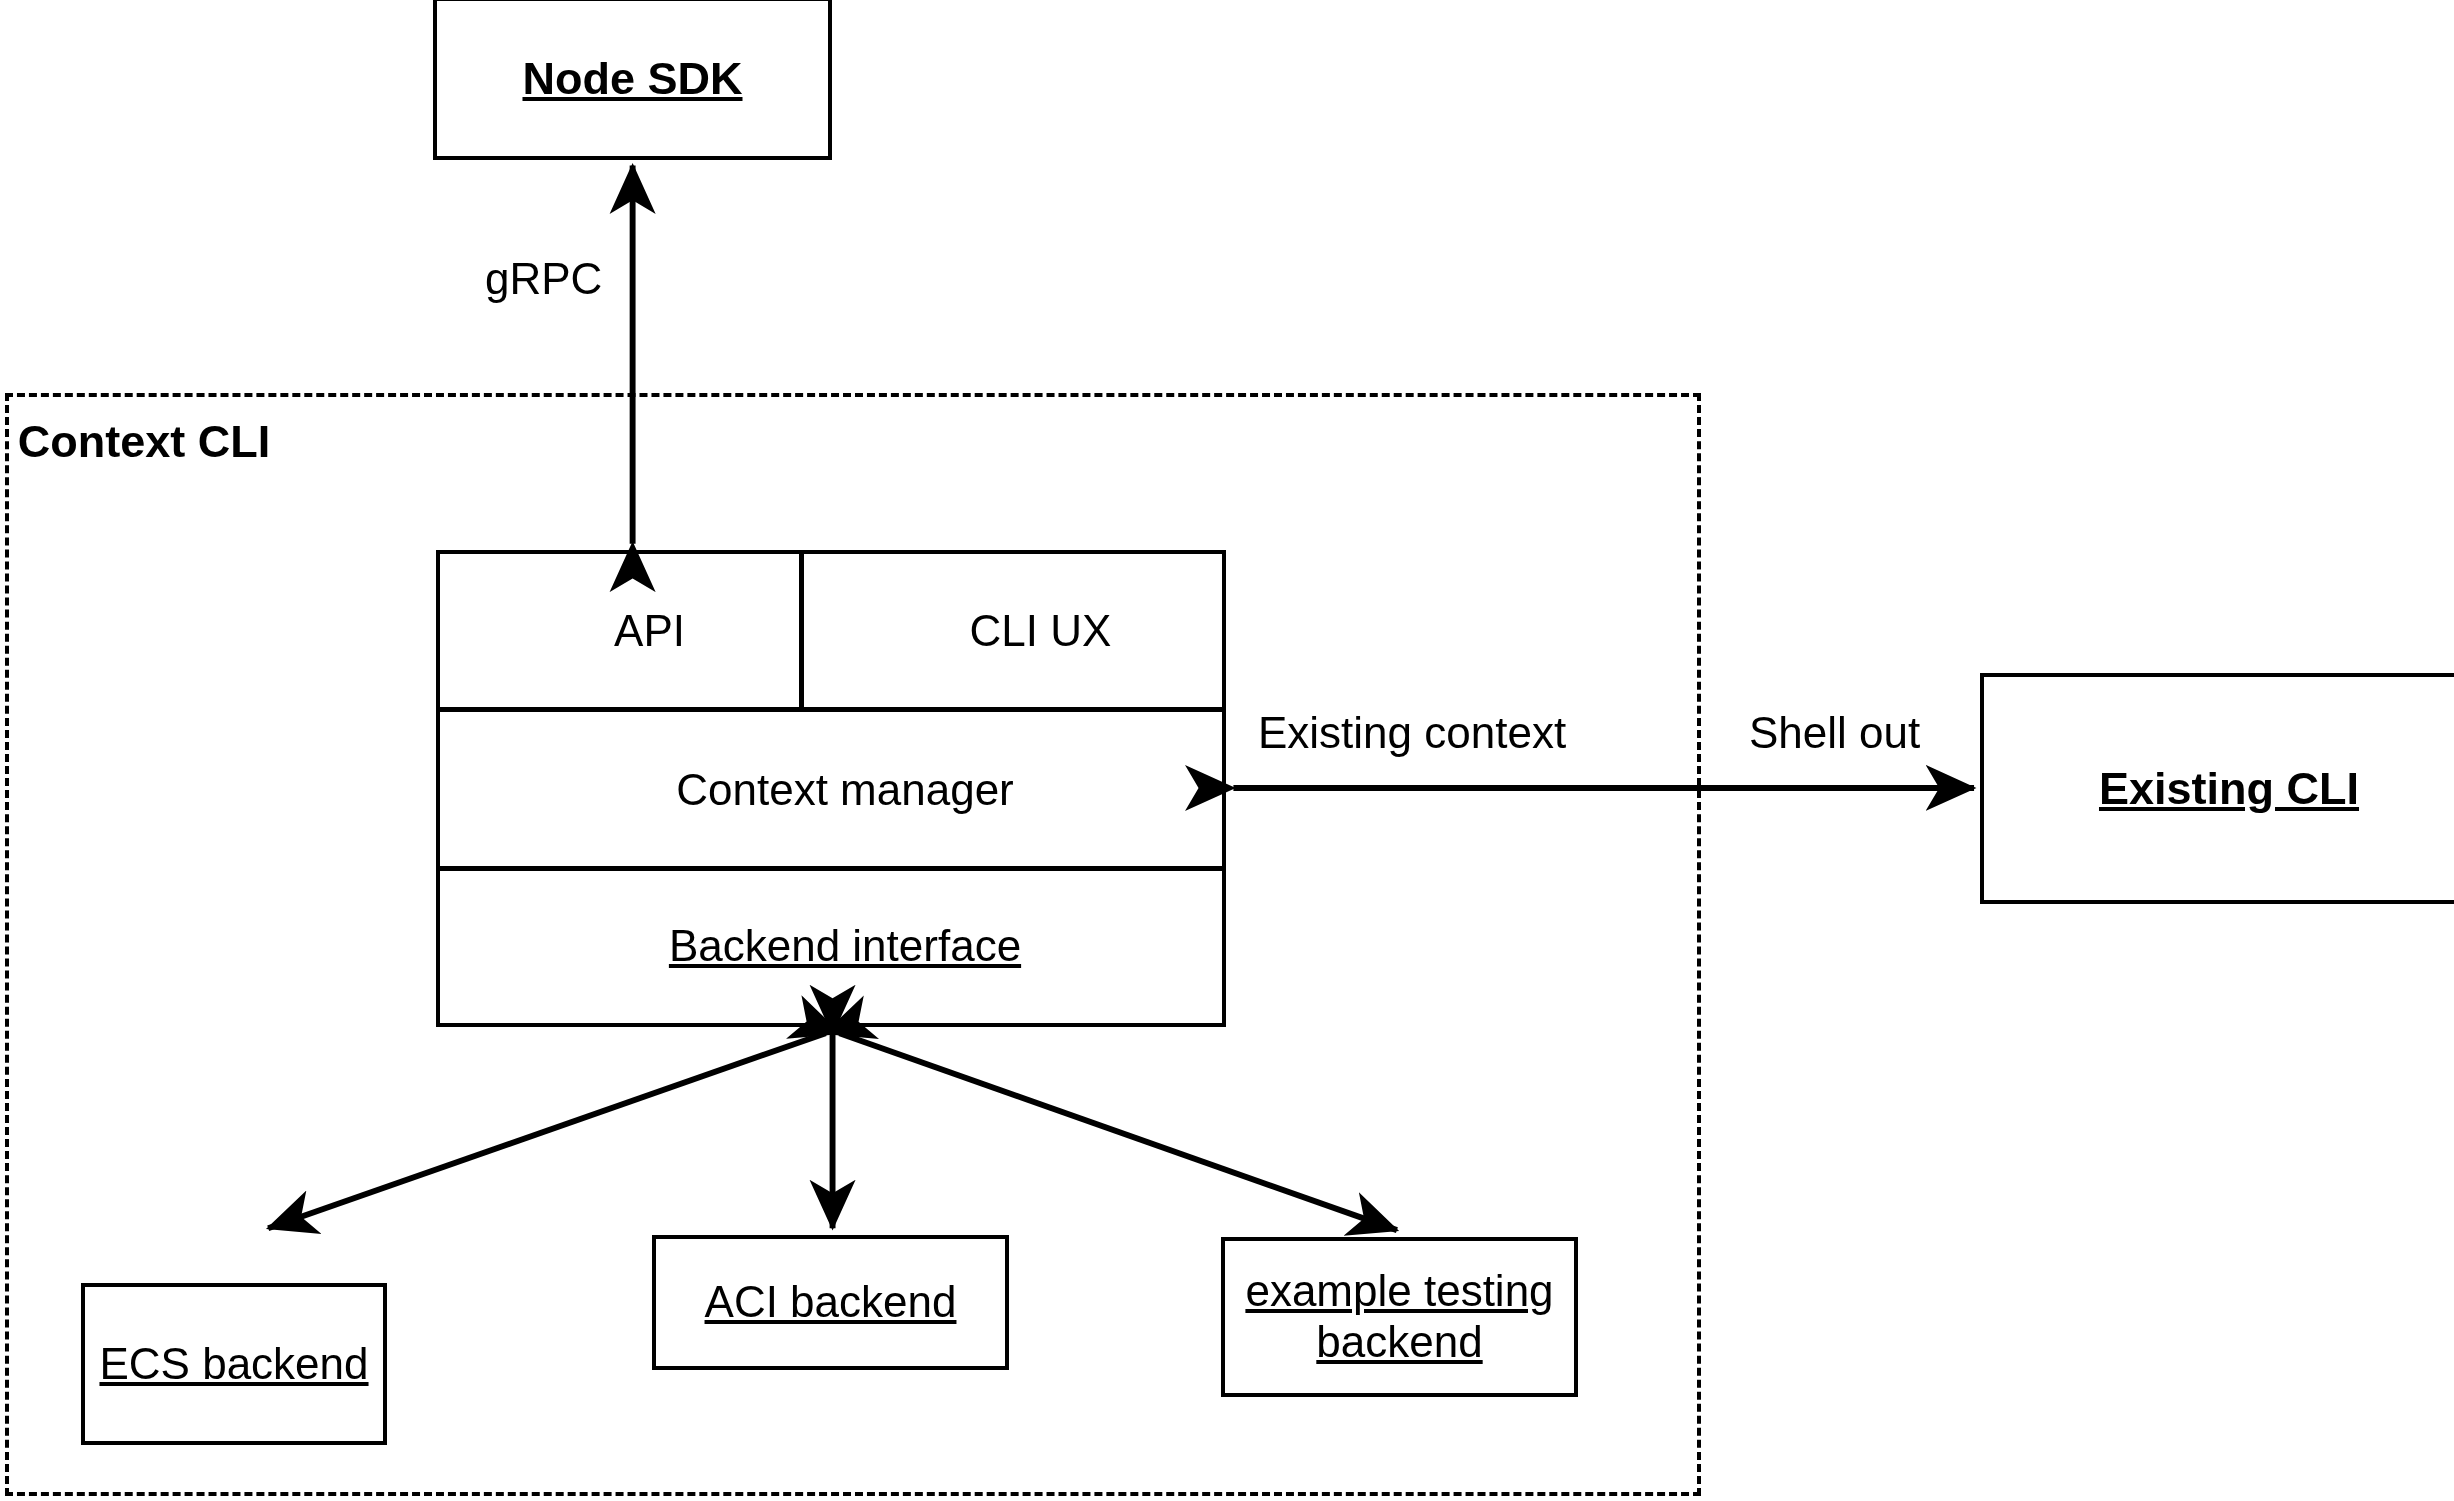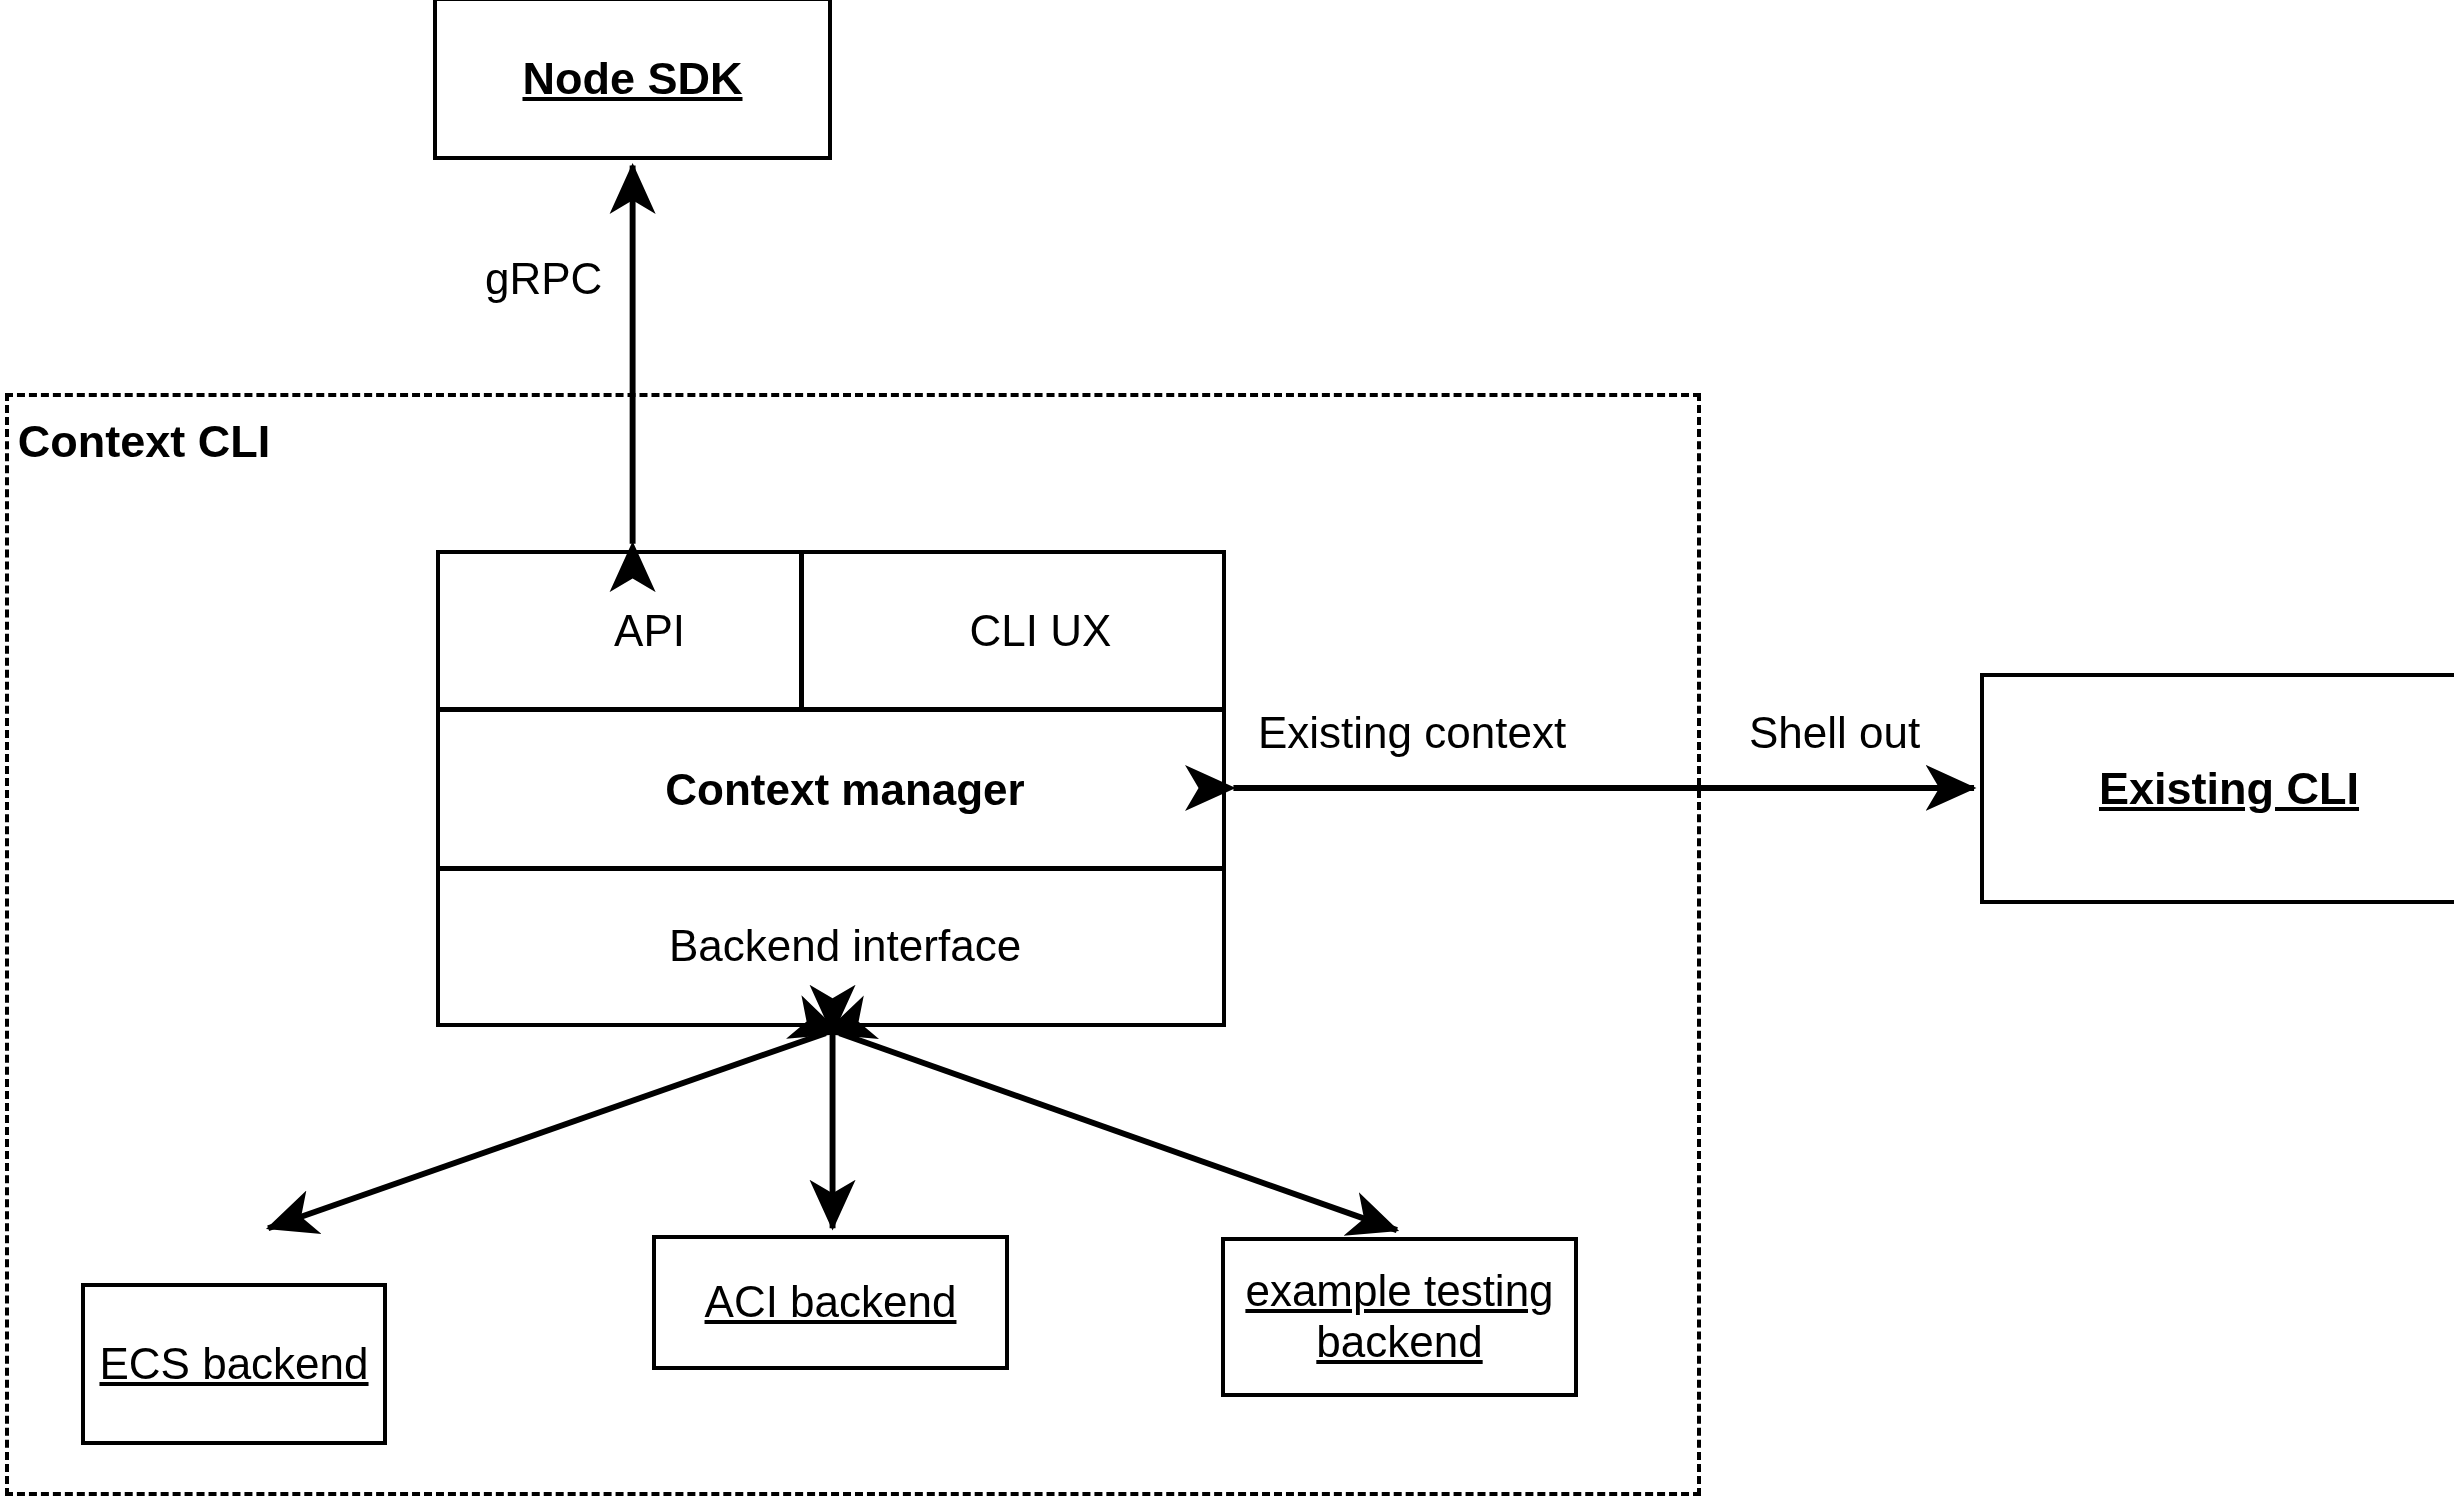--- a/index.html
+++ b/index.html
@@ -126,28 +126,28 @@
         <span>API</span>
       </div>
       <div class="stack-cell fs-44" style="width:50%;">
         <span>CLI UX</span>
       </div>
     </div>
     <div class="col-divider" style="left:359px; top:0; height:153px;"></div>
     <div class="row-divider" style="top:153px;"></div>
 
     <div class="stack-row" style="top:158px; height:155px;">
-      <div class="stack-cell fs-44" style="width:100%;font-weight:bold;">
+      <div class="stack-cell fs-44" style="width:100%;">
         <span>Context manager</span>
       </div>
     </div>
     <div class="row-divider" style="top:312px;"></div>
 
     <div class="stack-row" style="top:317px; height:150px;">
-      <div class="stack-cell fs-44" style="width:100%;">
+      <div class="stack-cell fs-44" style="width:100%;text-decoration:underline;">
         <span>Backend interface</span>
       </div>
     </div>
   </div>
 
   <div class="box fs-44" style="left:81px; top:1235px; width:306px; height:162px;margin-top:48px;">
     <span class="box-label">ECS backend</span>
   </div>
 
   <div class="box fs-44" style="left:652px; top:1235px; width:357px; height:135px;">

